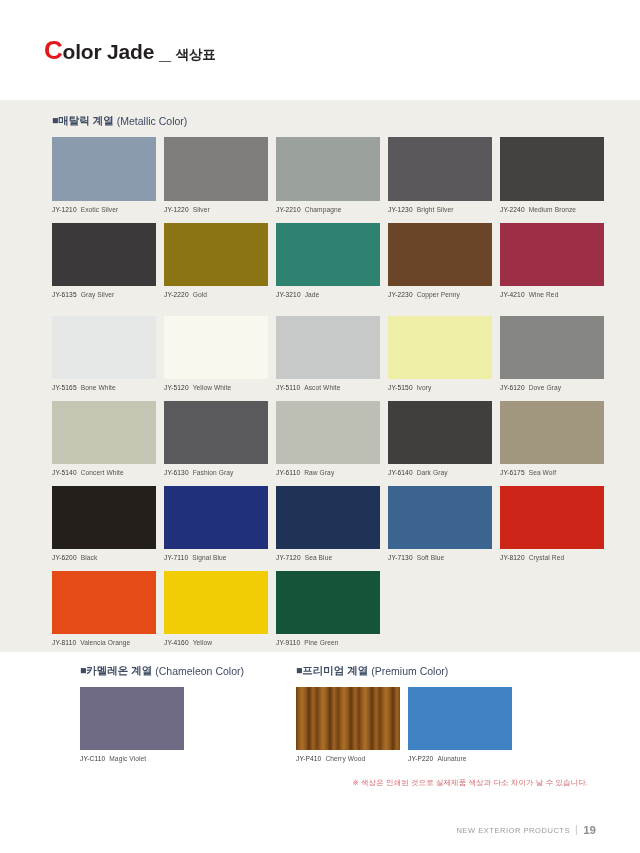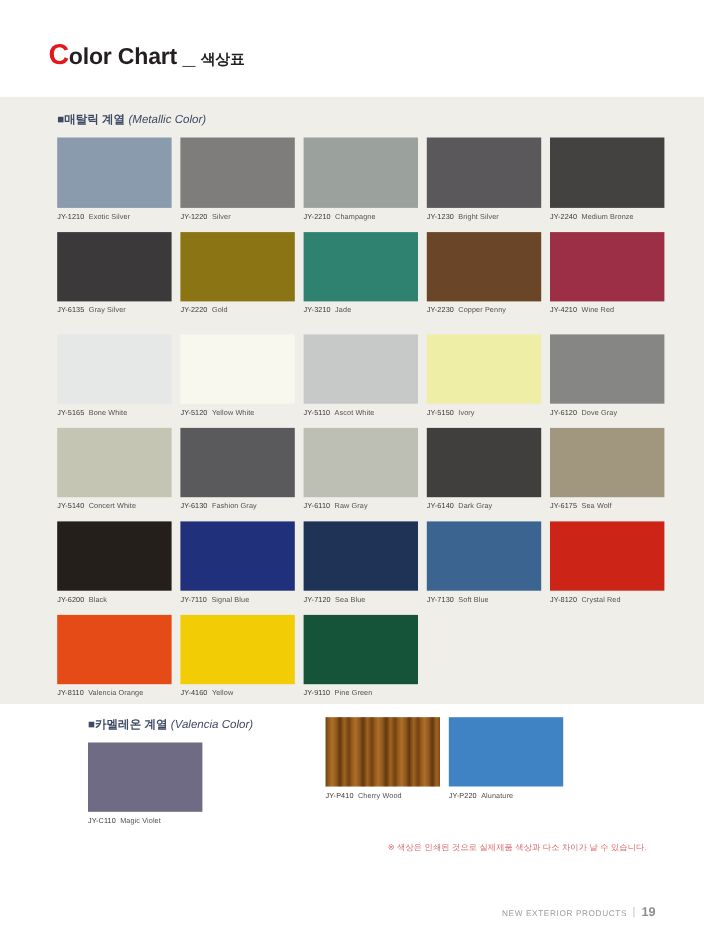--- a/index.html
+++ b/index.html
@@ -53,42 +53,42 @@
   }
   .title .ko {
     font-size: 13.5px;
     font-weight: bold;
     color: #231f20;
     margin-left: 2px;
   }
   
   .sheet {
     position: absolute;
-    top: 88px;
+    top: 100px;
     left: 0;
     width: 640px;
     height: 552px;
     background: #efeee9;
   }
   .content {
     position: absolute;
     left: 52px;
     top: 14px;
     width: 536px;
   }
   .section-head {
     display: flex;
     align-items: center;
     font-size: 10.5px;
     color: #3d4a63;
     margin: 0 0 9px 0;
     white-space: nowrap;
   }
   .section-head .ko { font-weight: bold; font-size: 10.5px; }
-  .section-head .en { font-weight: normal; font-size: 10.5px; margin-left: 3px; font-style: italic; }
+  .section-head .en { font-weight: normal; font-size: 10.5px; margin-left: 3px; }
 
   .grid {
     display: grid;
     grid-template-columns: repeat(5, 104px);
     gap: 0 8px;
   }
 
   .swatch-cell {
     width: 104px;
     margin-bottom: 10px;
@@ -160,21 +160,21 @@
   }
 </style>
 </head>
 <body>
 
 <div class="page">
 
   <div class="header">
     <div class="title">
       <span class="cap">C</span>
-        <span class="rest">olor Chart</span>
+        <span class="rest">olor Jade</span>
         <span class="sep">_</span>
         <span class="ko">색상표</span>
     </div>
   </div>
 
   <div class="sheet">
     <div class="content">
 
       <div class="block">
         <div class="section-head">
@@ -314,31 +314,35 @@
             <div class="caption"><span class="code">JY-9110</span><span class="nm">Pine Green</span></div>
           </div>
         </div>
       </div>
 
       <div class="dual">
 
         <div class="col-left">
           <div class="section-head">
             <span class="ko">■카멜레온 계열</span>
-            <span class="en">(Valencia Color)</span>
+            <span class="en">(Chameleon Color)</span>
           </div>
           <div class="grid">
             <div class="swatch-cell">
               <div class="swatch" style="background:#6f6b85"></div>
               <div class="caption"><span class="code">JY-C110</span><span class="nm">Magic Violet</span></div>
             </div>
           </div>
         </div>
 
         <div class="col-right">
+          <div class="section-head">
+            <span class="ko">■프리미엄 계열</span>
+            <span class="en">(Premium Color)</span>
+          </div>
           <div class="grid">
             <div class="swatch-cell">
               <div class="swatch" style="background:#9a5f1d;background-image:repeating-linear-gradient(90deg, rgba(60,25,5,0.45) 0px, rgba(60,25,5,0.05) 3px, rgba(215,150,70,0.30) 6px, rgba(60,25,5,0.12) 10px, rgba(40,16,3,0.50) 13px, rgba(180,120,50,0.18) 17px, rgba(60,25,5,0.40) 21px);"></div>
               <div class="caption"><span class="code">JY-P410</span><span class="nm">Cherry Wood</span></div>
             </div>
             <div class="swatch-cell">
               <div class="swatch" style="background:#4083c4"></div>
               <div class="caption"><span class="code">JY-P220</span><span class="nm">Alunature</span></div>
             </div>
           </div>

